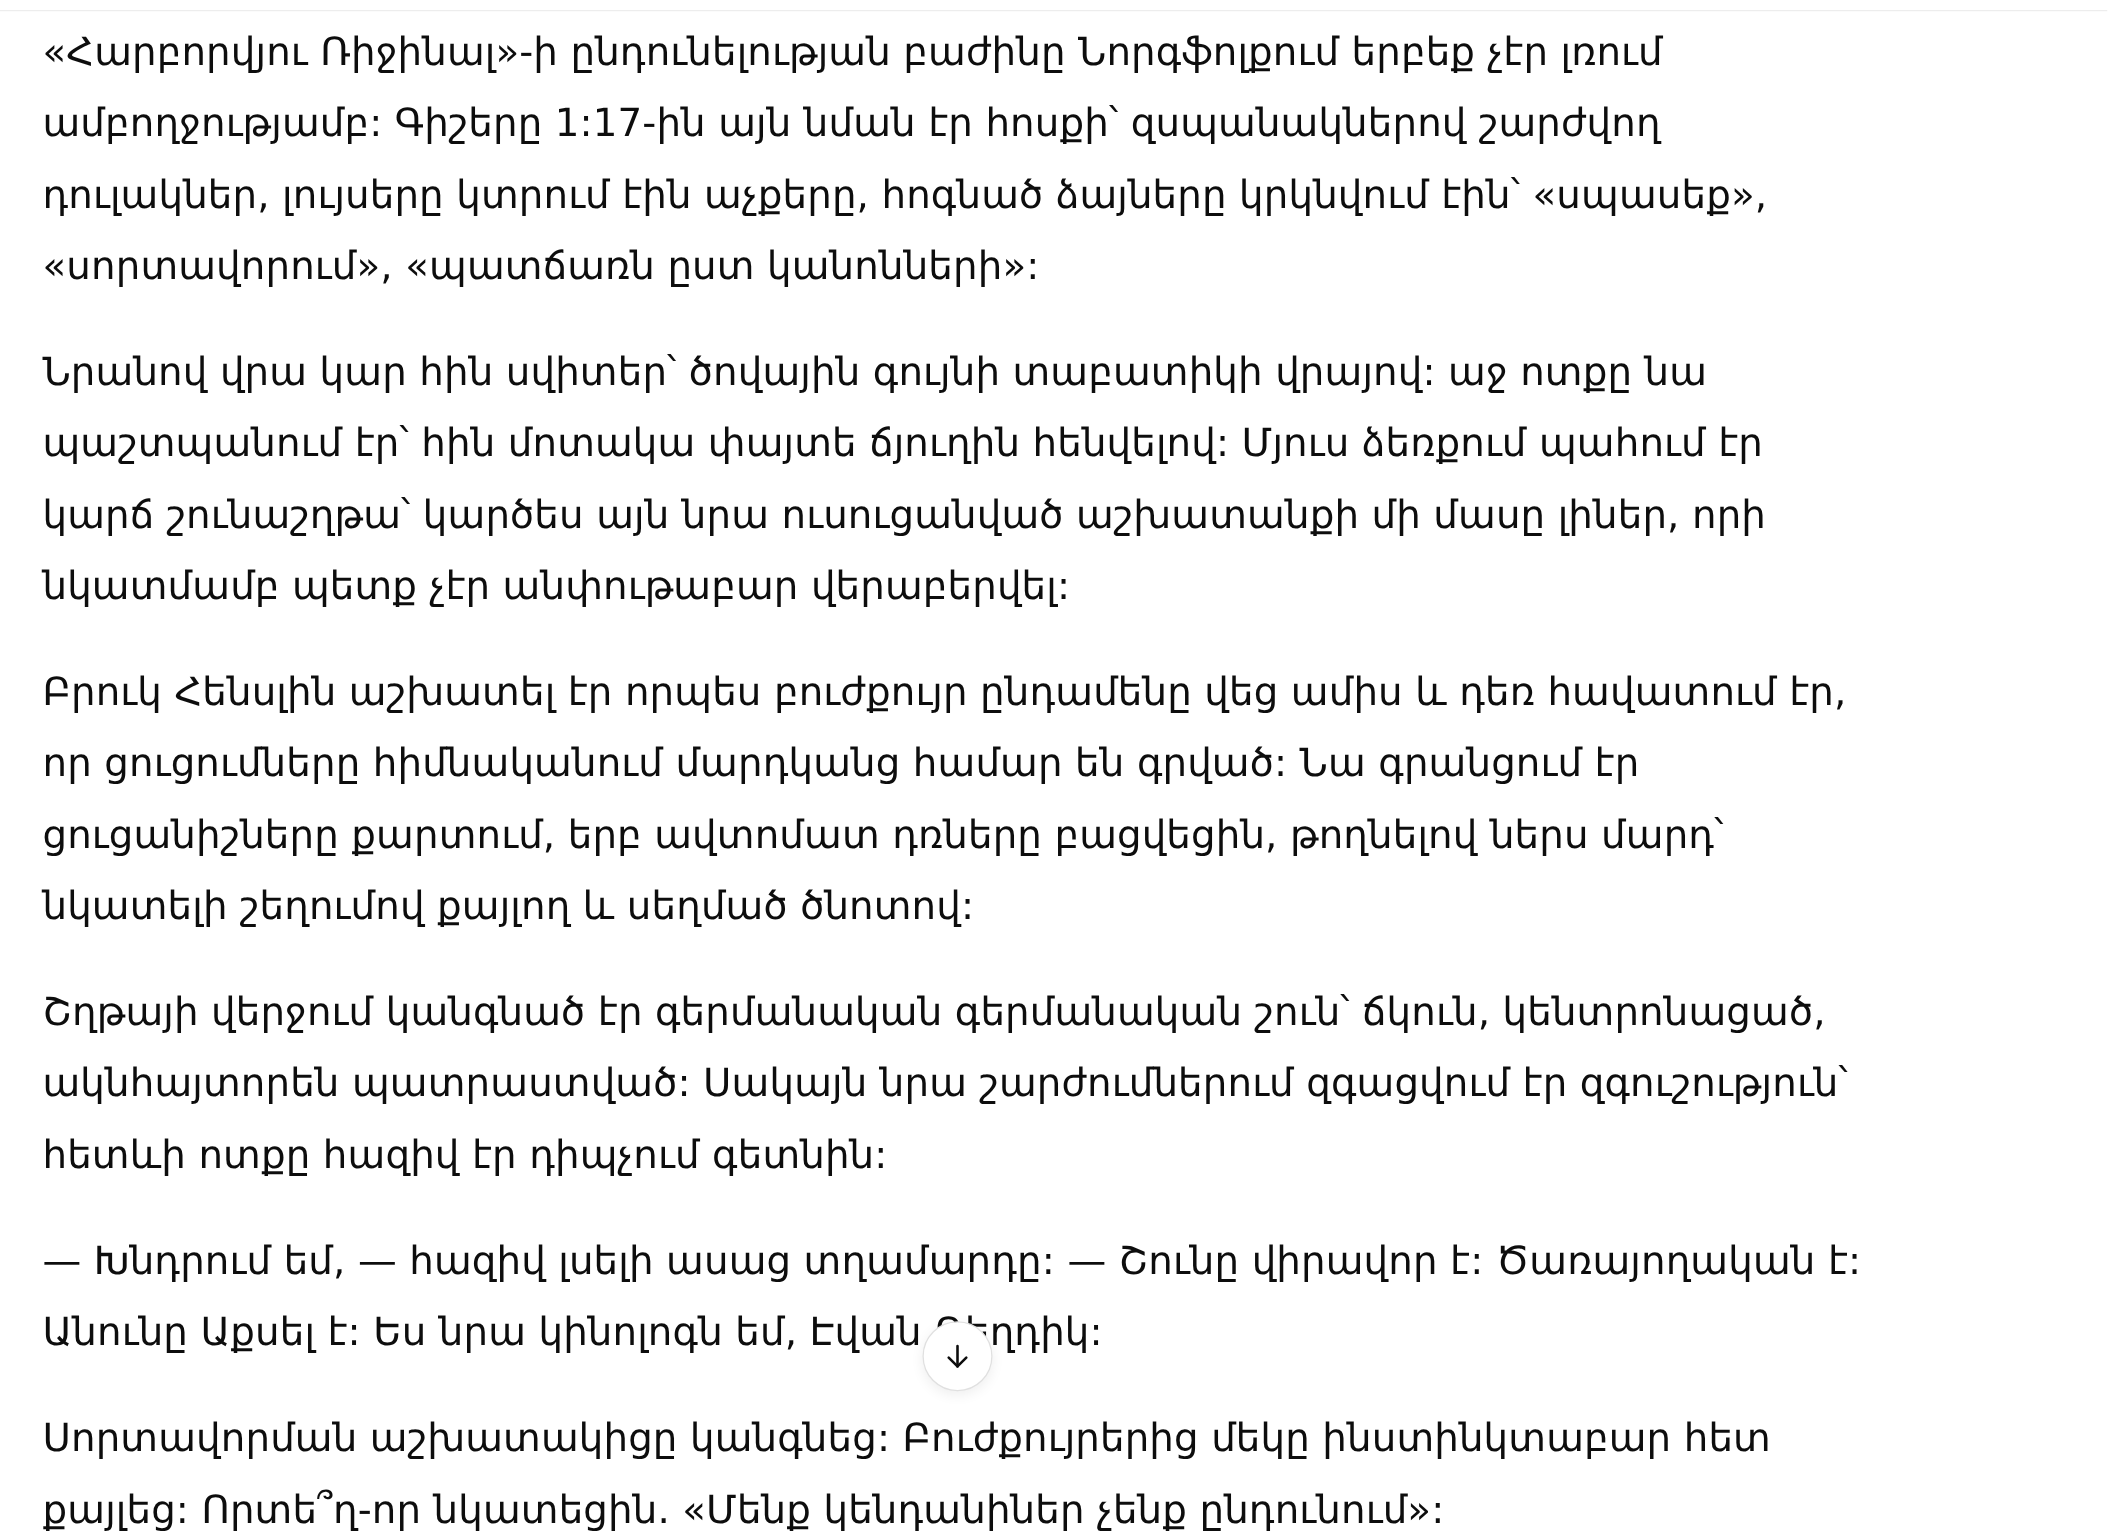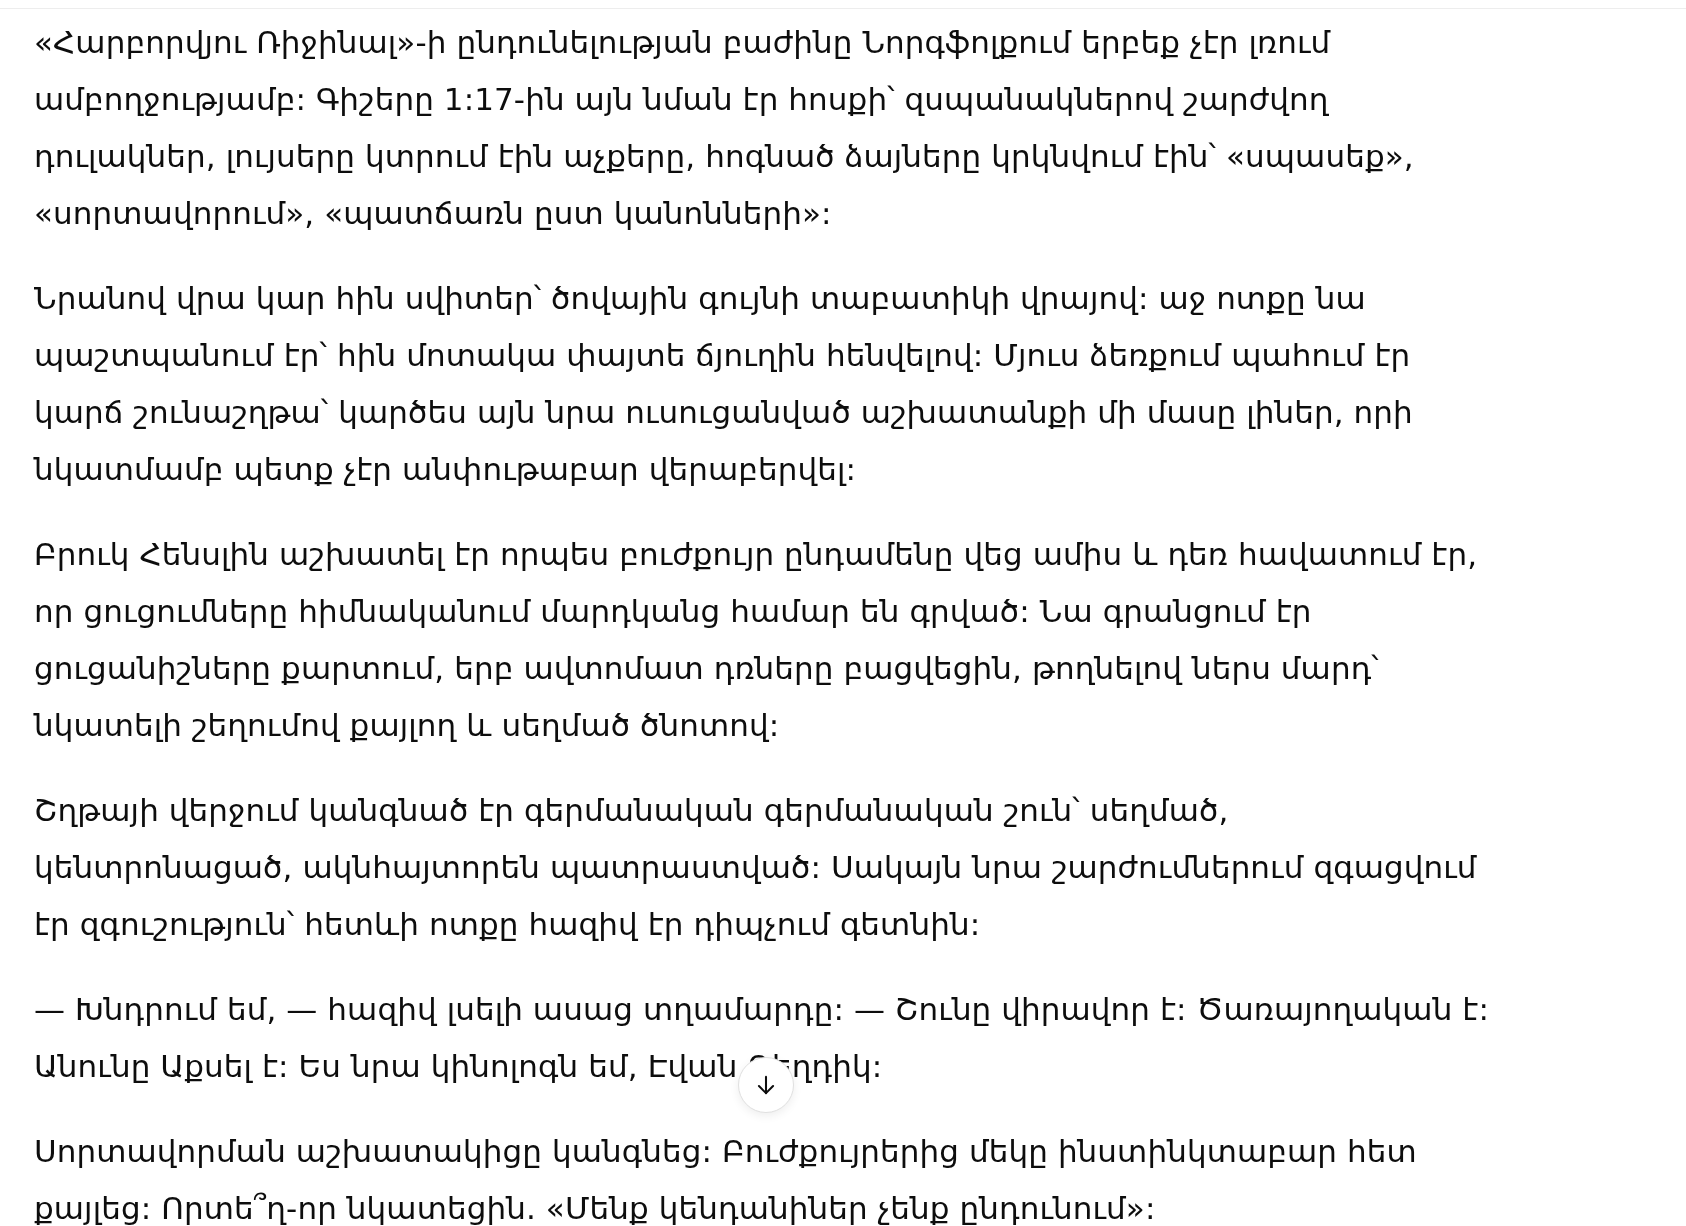--- a/index.html
+++ b/index.html
@@ -60,21 +60,21 @@
 </style>
 </head>
 <body>
 
 <div class="top-hairline"></div>
 
 <main class="message">
     <p class="para">«Հարբորվյու Ռիջինալ»-ի ընդունելության բաժինը Նորգֆոլքում երբեք չէր լռում ամբողջությամբ: Գիշերը 1:17-ին այն նման էր հոսքի՝ զսպանակներով շարժվող դուլակներ, լույսերը կտրում էին աչքերը, հոգնած ձայները կրկնվում էին՝ «սպասեք», «սորտավորում», «պատճառն ըստ կանոնների»:</p>
     <p class="para">Նրանով վրա կար հին սվիտեր՝ ծովային գույնի տաբատիկի վրայով: աջ ոտքը նա պաշտպանում էր՝ հին մոտակա փայտե ճյուղին հենվելով: Մյուս ձեռքում պահում էր կարճ շունաշղթա՝ կարծես այն նրա ուսուցանված աշխատանքի մի մասը լիներ, որի նկատմամբ պետք չէր անփութաբար վերաբերվել:</p>
     <p class="para">Բրուկ Հենսլին աշխատել էր որպես բուժքույր ընդամենը վեց ամիս և դեռ հավատում էր, որ ցուցումները հիմնականում մարդկանց համար են գրված: Նա գրանցում էր ցուցանիշները քարտում, երբ ավտոմատ դռները բացվեցին, թողնելով ներս մարդ՝ նկատելի շեղումով քայլող և սեղմած ծնոտով:</p>
-    <p class="para">Շղթայի վերջում կանգնած էր գերմանական գերմանական շուն՝ սեղմած, կենտրոնացած, ակնհայտորեն պատրաստված: Սակայն նրա շարժումներում զգացվում էր զգուշություն՝ հետևի ոտքը հազիվ էր դիպչում գետնին:</p>
+    <p class="para">Շղթայի վերջում կանգնած էր գերմանական գերմանական շուն՝ ճկուն, կենտրոնացած, ակնհայտորեն պատրաստված: Սակայն նրա շարժումներում զգացվում էր զգուշություն՝ հետևի ոտքը հազիվ էր դիպչում գետնին:</p>
     <p class="para">— Խնդրում եմ, — հազիվ լսելի ասաց տղամարդը: — Շունը վիրավոր է: Ծառայողական է: Անունը Աքսել է: Ես նրա կինոլոգն եմ, Էվան Ռեղդիկ:</p>
     <p class="para">Սորտավորման աշխատակիցը կանգնեց: Բուժքույրերից մեկը ինստինկտաբար հետ քայլեց: Որտե՞ղ-որ նկատեցին. «Մենք կենդանիներ չենք ընդունում»:</p>
   </main>
 
 <button class="scroll-btn">
   <svg width="26" height="26" viewBox="0 0 24 24" fill="none" stroke="#0d0d0d" stroke-width="1.9" stroke-linecap="round" stroke-linejoin="round">
     <path d="M12 4.5v15"></path>
     <path d="M5.5 13l6.5 6.5L18.5 13"></path>
   </svg>
 </button>

